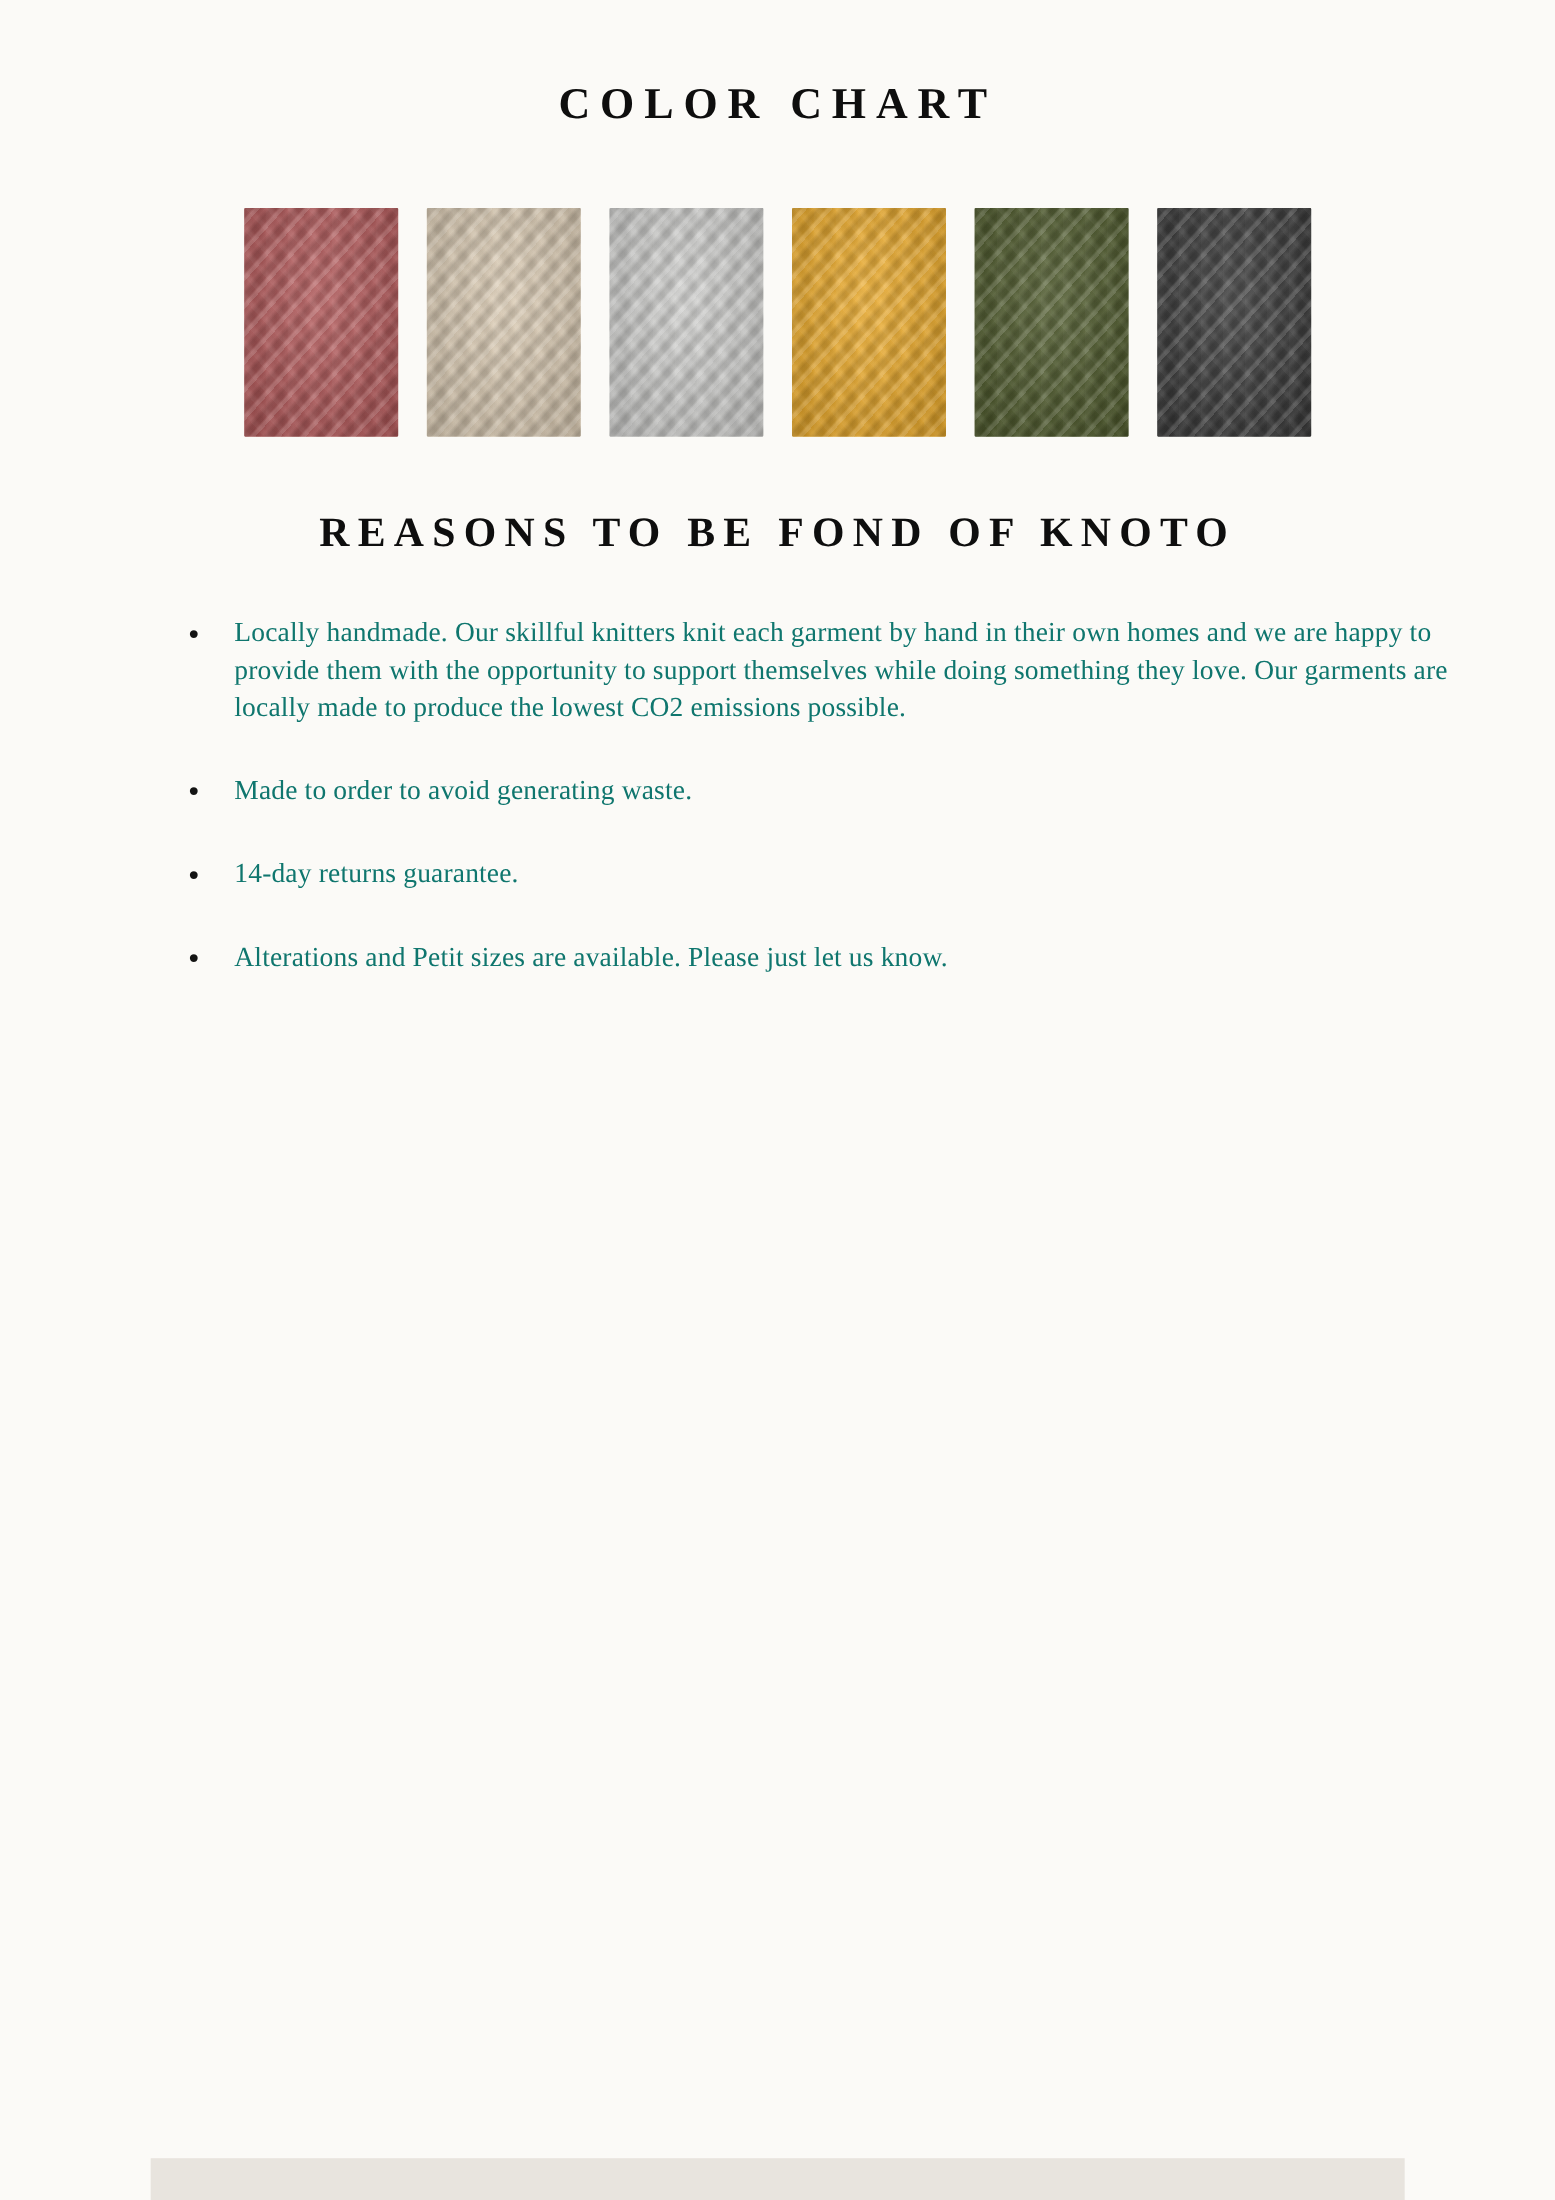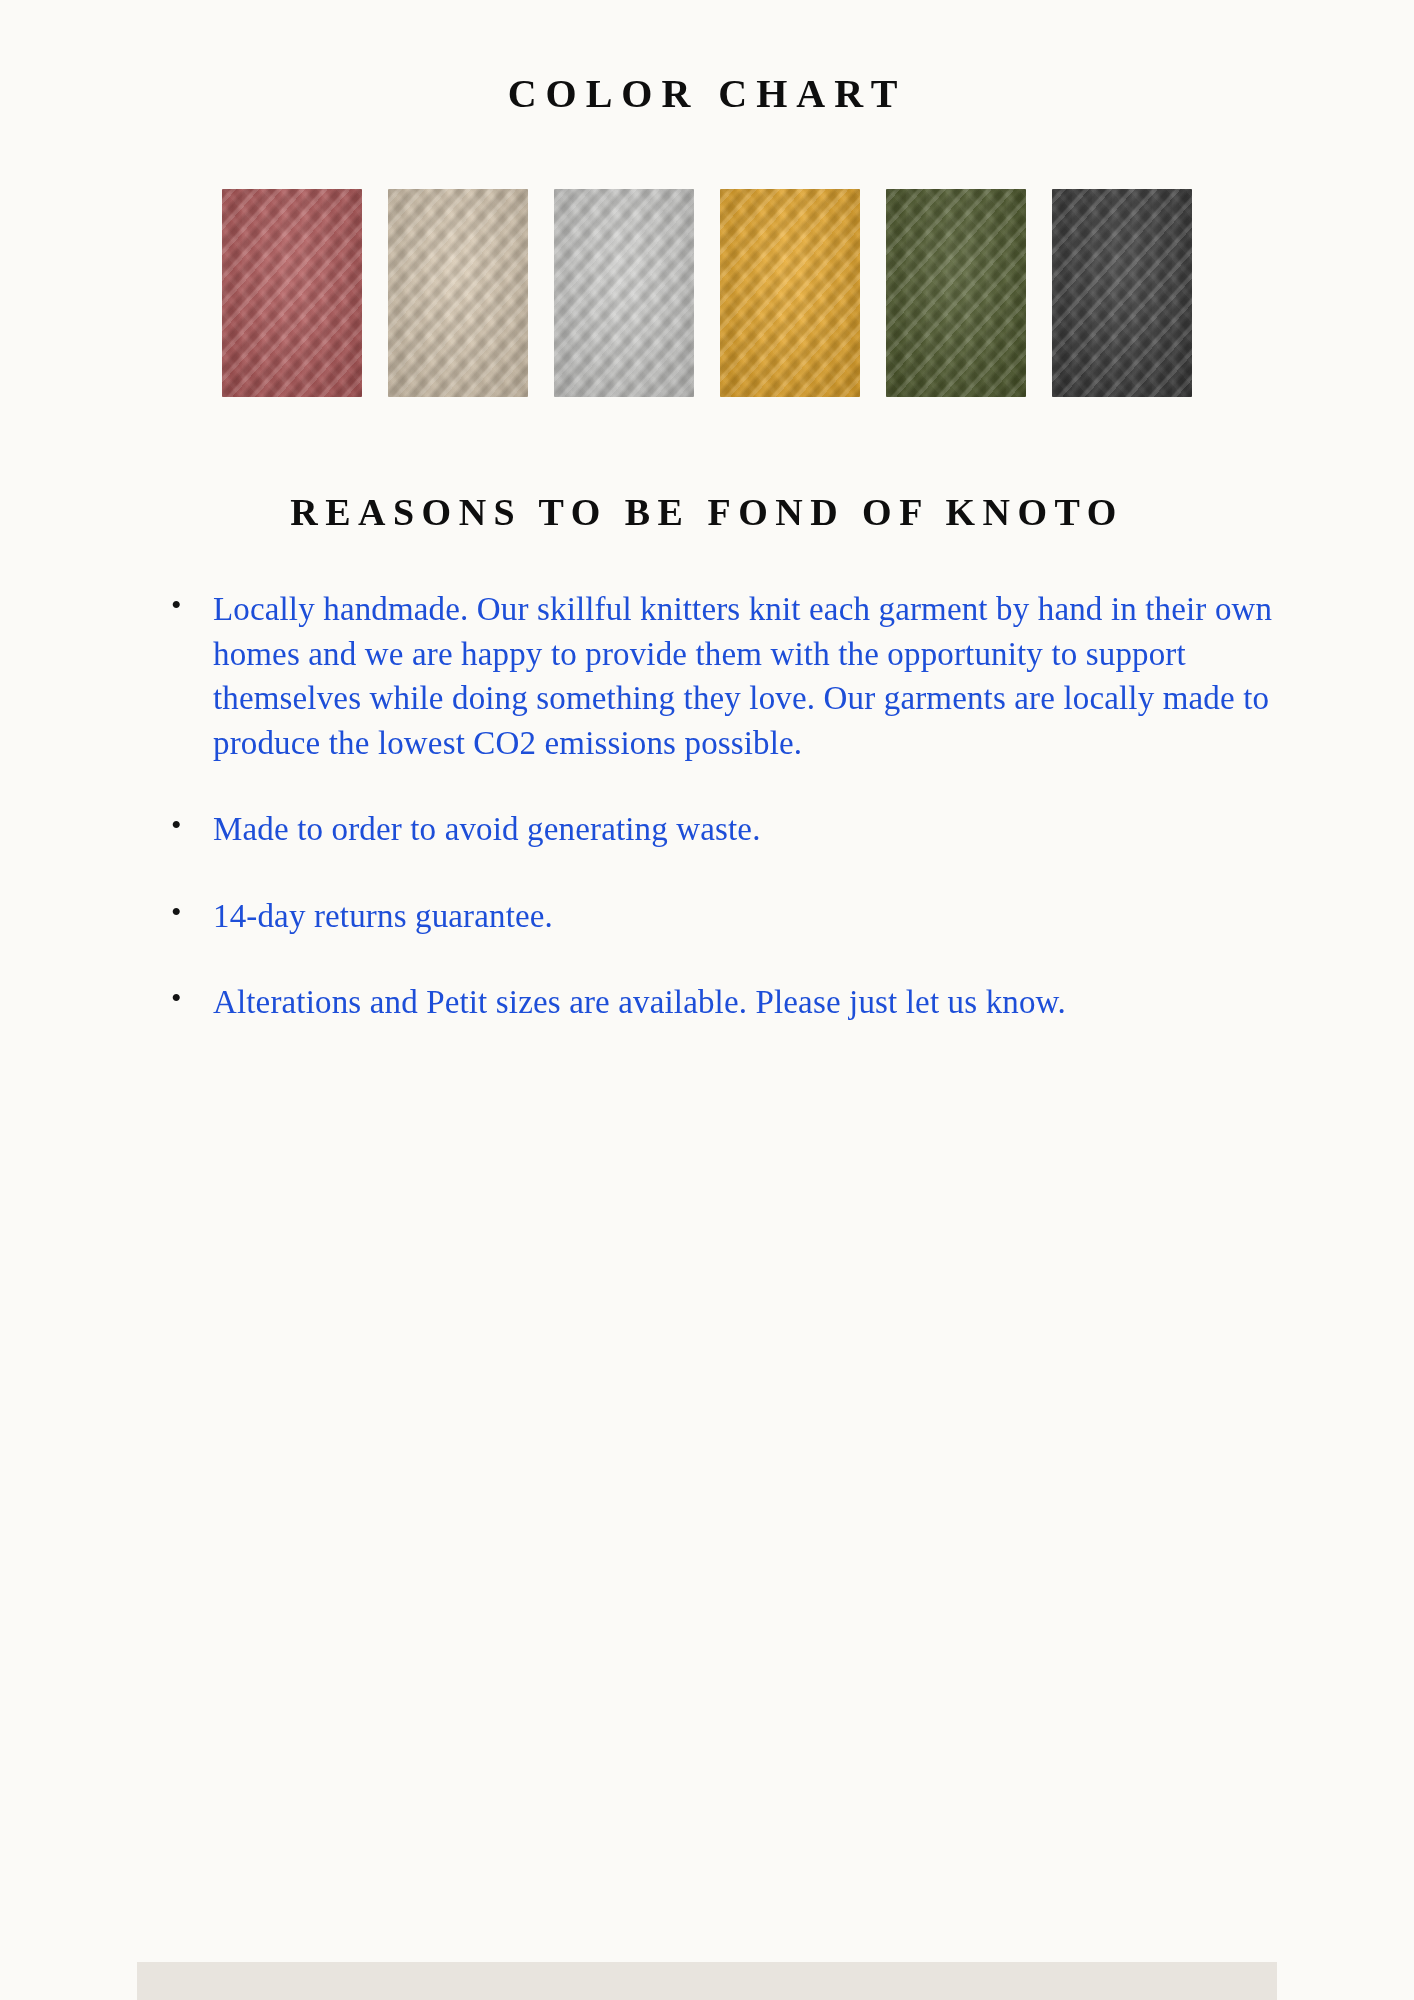--- a/index.html
+++ b/index.html
@@ -98,40 +98,40 @@
 
   
   .section-title {
     text-align: center;
     font-family: "Liberation Serif", serif;
     font-weight: bold;
     font-size: 38px;
     letter-spacing: 7.5px;
     color: #0e0e0e;
     margin: 0;
-    padding-top: 96px;
+    padding-top: 68px;
     line-height: 1;
   }
 
   
   .reasons {
     margin: 0;
     padding: 0;
     list-style: none;
     width: 1180px;
     margin-left: 155px;
     margin-top: 56px;
   }
   .reasons li {
     position: relative;
     padding-left: 58px;
     margin-bottom: 42px;
-    font-size: 33px;
+    font-size: 25px;
     line-height: 1.35;
-    color: #1d4ed8;
+    color: #0f766e;
     letter-spacing: 0.15px;
   }
   .reasons li:before {
     content: "\2022";
     position: absolute;
     left: 16px;
     top: -2px;
     font-size: 30px;
     color: #131313;
   }

